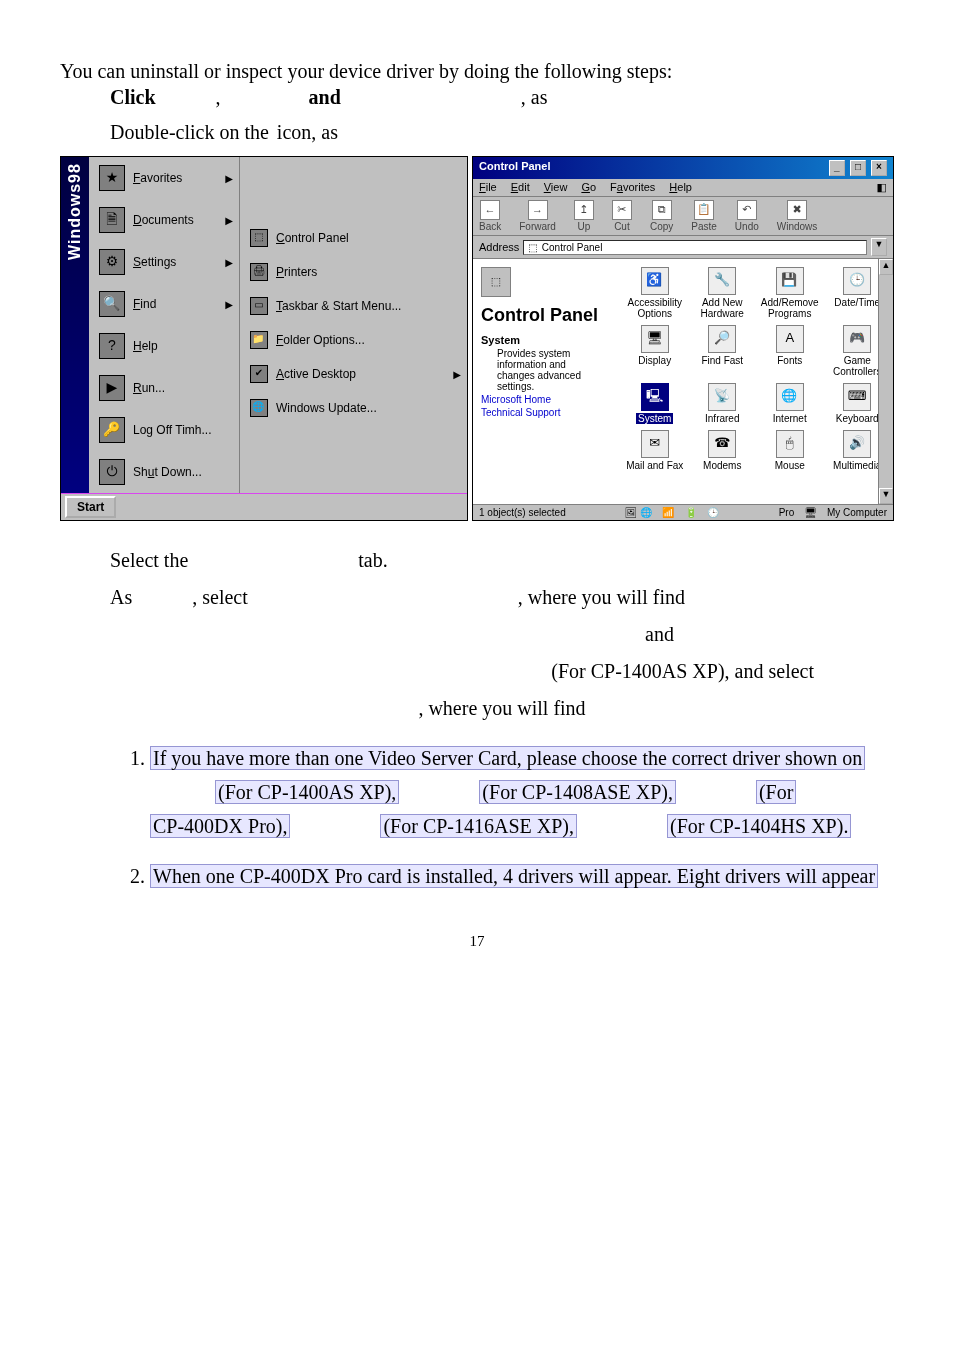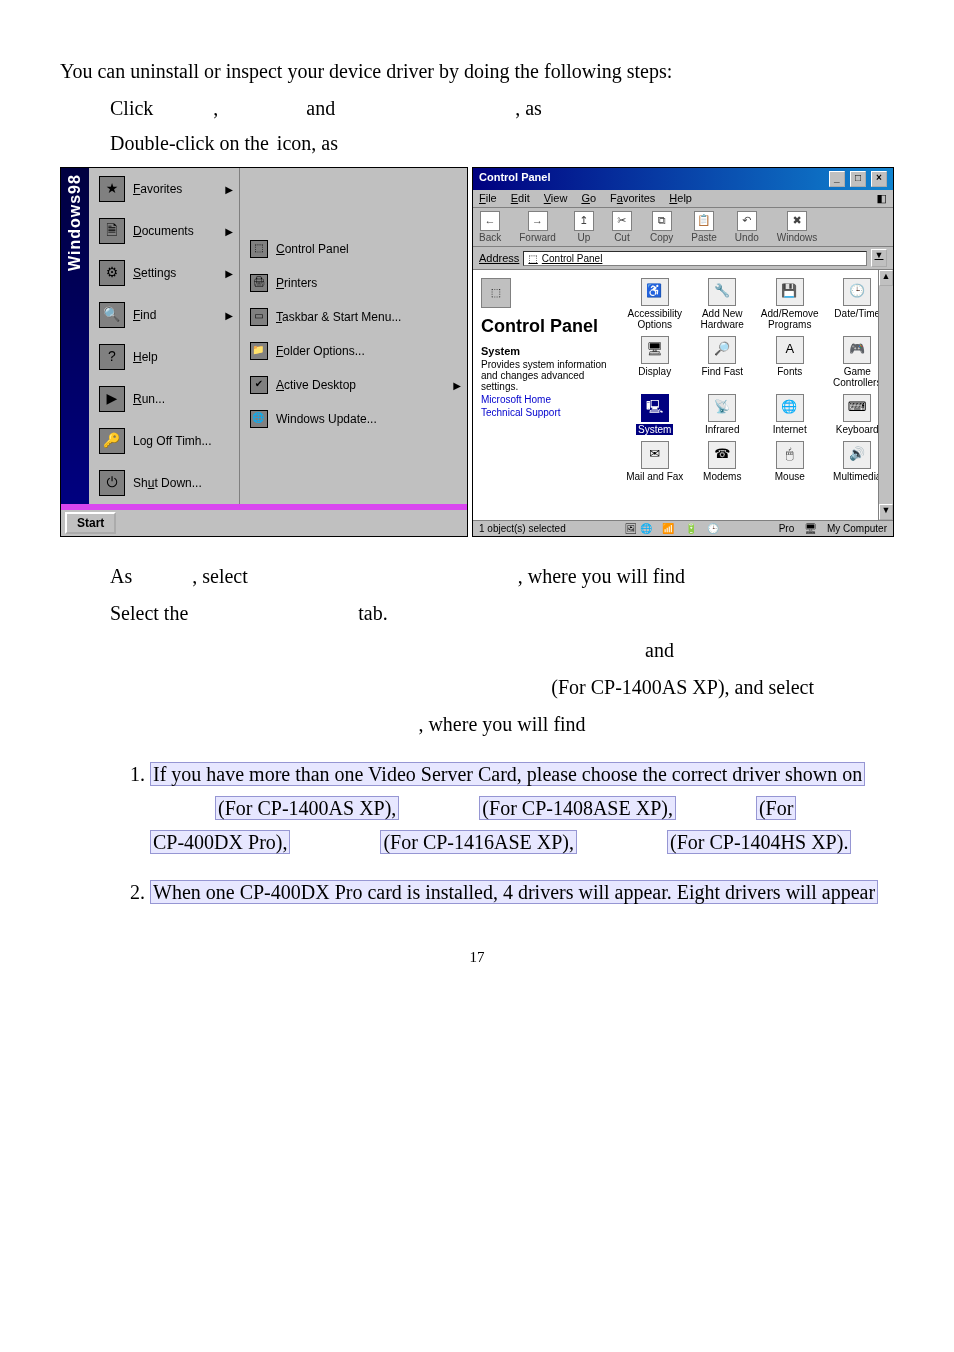--- a/index.html
+++ b/index.html
@@ -4,24 +4,24 @@
   <style>
     body {
       font-family: "Times New Roman", serif;
       font-size: 20px;
       width: 954px;
       margin: 0;
       padding: 40px 60px 20px 60px;
       box-sizing: border-box;
       color: #000;
     }
-    .intro { margin-bottom: 14px; }
+    .intro { margin-bottom: 3px; }
     .steps-row { display: flex; padding-left: 50px; margin-bottom: 12px; }
     .steps-row span { margin-right: 8px; }
-    .steps-row .word { margin-right: 60px; }
+    .steps-row .word { margin-right: 60px; font-weight: bold; }
 
     .screenshots { display: flex; gap: 4px; margin: 10px 0 28px 0; align-items: stretch; }
 
     
     .startmenu {
       font-family: "MS Sans Serif", Tahoma, sans-serif;
       font-size: 12px;
       width: 415px;
       border: 1px solid #000;
       background: #c0c0c0;
@@ -59,21 +59,21 @@
       background:#808080;
       border:1px solid #000;
       font-size:14px;
       line-height:22px;
       text-align:center;
     }
     .sm-item .ico.small{ width:16px; height:16px; line-height:14px; font-size:10px;}
     .sm-item .arrow{ position:absolute; right:6px; font-size:10px;}
     .sm-item u{ text-decoration: underline; }
     .sm-taskbar{
-      height:26px; border-top: 6px solid #d946ef;
+      height:26px; border-top: 1px solid #d946ef;
       background:#c0c0c0; display:flex; align-items:center;
     }
     .startbtn{
       border:2px outset #fff; background:#c0c0c0;
       padding:2px 10px; font-weight: bold; font-size:12px;
       margin:2px 4px;
     }
 
     
     .cpanel{
@@ -96,32 +96,32 @@
       font-size:10px; text-align:center; line-height:12px; margin-left:2px;
     }
     .cp-menu{ padding:2px 6px; display:flex; gap:14px; }
     .cp-menu span u{ text-decoration: underline;}
     .cp-tb{
       border-top:1px solid #808080; border-bottom:1px solid #808080;
       padding:3px 6px; display:flex; gap:18px; align-items:center;
     }
     .cp-tb .tbbtn{ display:flex; flex-direction:column; align-items:center; gap:1px; font-size:10px; color:#444;}
     .cp-tb .tbbtn .tbico{ width:18px; height:18px; border:1px solid #808080; background:#fff; font-size:11px; text-align:center; line-height:16px;}
-    .cp-addr{ padding:2px 6px; display:flex; align-items:center; gap:4px; border-bottom:1px solid #808080;text-decoration:underline;}
+    .cp-addr{ padding:2px 6px; display:flex; align-items:center; gap:4px; border-bottom:1px solid #808080;}
     .cp-addr .fld{ flex:1; background:#fff; border:1px inset #808080; padding:1px 4px; font-size:10px; display:flex; align-items:center; gap:4px;}
     .cp-addr .drop{ width:14px; height:16px; border:1px outset #fff; background:#c0c0c0; text-align:center; font-size:9px;}
     .cp-content{ flex:1; display:flex; background:#fff; }
     .cp-side{
       width:130px; padding:8px; font-size:11px;
       border-right: none;
     }
     .cp-side .sico{ width:28px; height:28px; border:1px solid #808080; display:inline-block; margin-bottom:6px; background:#c0c0c0; text-align:center; line-height:26px;}
     .cp-side h3{ margin:2px 0 8px 0; font-family: Arial; font-size:18px; font-weight:bold;}
     .cp-side b{ font-size:11px;}
-    .cp-side p{ margin:2px 0; font-size:10px;}
+    .cp-side p{ margin:2px 16px; font-size:10px;}
     .cp-side a{ color:#0000cd; display:block; margin-top:2px; font-size:10px;}
     .cp-icons{ flex:1; padding:6px 4px; position:relative; }
     .cp-grid{ display:grid; grid-template-columns: repeat(4, 1fr); gap:2px 4px;}
     .cp-cell{ display:flex; flex-direction:column; align-items:center; text-align:center; font-size:10px; padding:2px;}
     .cp-cell .cico{ width:26px; height:26px; border:1px solid #808080; background:#eee; margin-bottom:2px; font-size:13px; line-height:24px; text-align:center;}
     .cp-cell.selected .cico{ background:#000080; color:#fff; border-color:#000080;}
     .cp-cell.selected .lbl{ background:#000080; color:#fff; padding:0 2px;}
     .cp-icons .vscroll{
       position:absolute; right:0; top:0; bottom:0; width:14px;
       background:#c0c0c0; border-left:1px solid #808080;
@@ -392,30 +392,30 @@
         <span>Pro</span>
         <span>🖥</span>
         <span>My Computer</span>
       </span>
     </div>
   </div>
 </div>
 
 <div class="after-shots after">
   <div class="line">
+    <span>Select the</span>
+    <span style="display:inline-block; width:160px"></span>
+    <span>tab.</span>
+  </div>
+  <div class="line">
     <span>As</span>
     <span style="display:inline-block; width:50px"></span>
     <span>, select</span>
     <span style="display:inline-block; width:260px"></span>
     <span>, where you will find</span>
-  </div>
-  <div class="line">
-    <span>Select the</span>
-    <span style="display:inline-block; width:160px"></span>
-    <span>tab.</span>
   </div>
   <div class="line" style="text-align:right; padding-right:220px;">
     <span>and</span>
   </div>
   <div class="line" style="text-align:right; padding-right:80px;">
     <span>(For CP-1400AS XP), and select</span>
   </div>
   <div class="line" style="text-align:center;">
     <span>, where you will find</span>
   </div>

